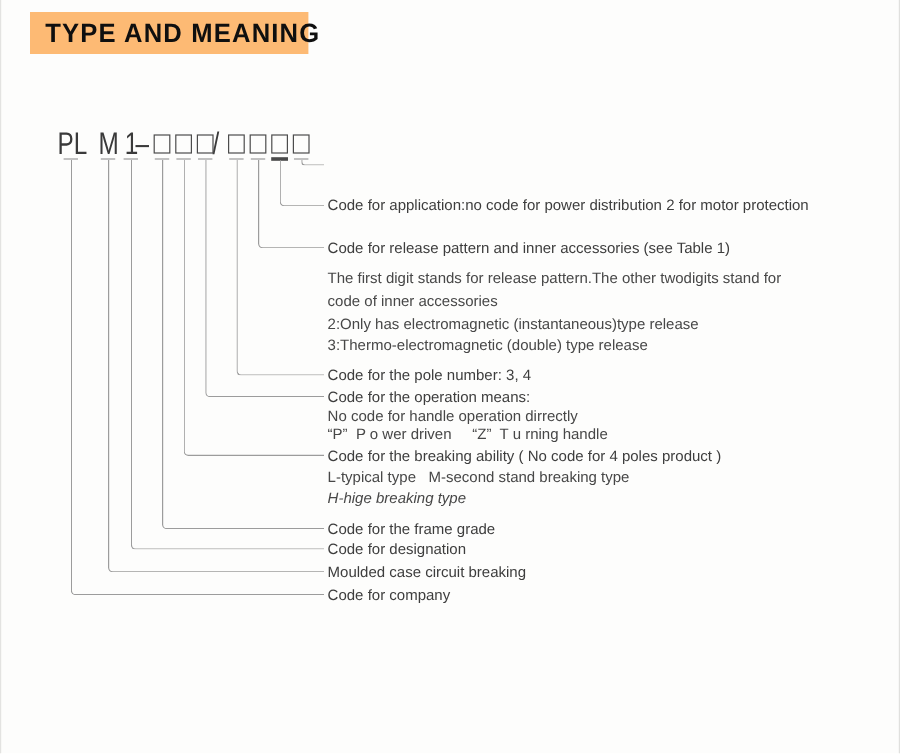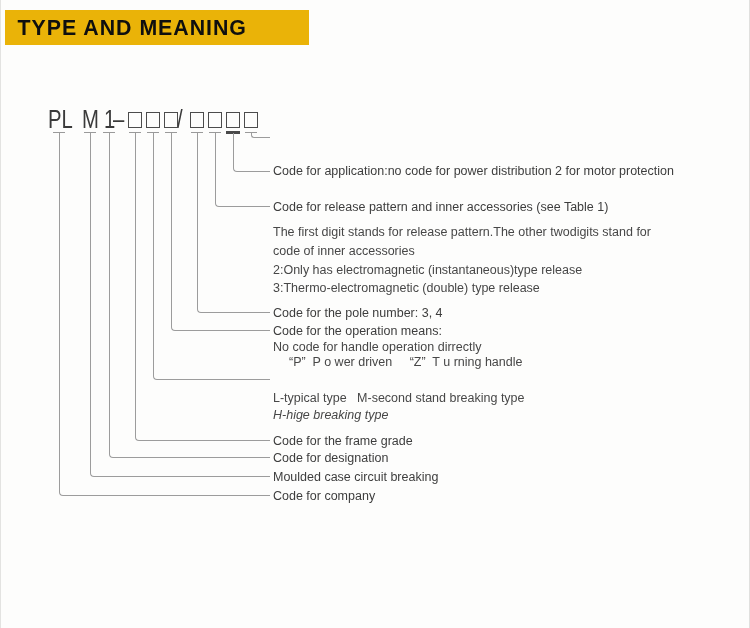--- a/index.html
+++ b/index.html
@@ -4,22 +4,22 @@
 <style>
   html,body{margin:0;padding:0;background:#ffffff;}
   #page{
     position:relative;width:750px;height:628px;overflow:hidden;
     background:#fdfdfc;
     border-left:1px solid #e3e3e1;border-right:1px solid #e0e0de;
     box-sizing:border-box;
     font-family:"Liberation Sans","DejaVu Sans",sans-serif;
   }
   #title-bar{
-    position:absolute;left:4px;top:10px;width:304px;height:35px;
-    background:#eab308;
+    position:absolute;left:24px;top:10px;width:232px;height:35px;
+    background:#fdba74;
   }
   #title-bar .t{
     display:block;font-size:22px;font-weight:bold;color:#0f0f0f;
     line-height:35px;padding-left:13px;letter-spacing:1px;
     transform:scaleX(.97);transform-origin:0 50%;white-space:pre;
   }
   .codechar{
     position:absolute;top:107px;height:24px;font-size:26px;line-height:24px;
     color:#3a3a3a;transform:scaleX(.78);transform-origin:0 50%;white-space:pre;
   }
@@ -86,21 +86,22 @@
 
   <div class="label" style="top:164px;">Code for application:no code for power distribution 2 for motor protection</div>
   <div class="label" style="top:200px;">Code for release pattern and inner accessories (see Table 1)</div>
   <div class="label note" style="top:225px;">The first digit stands for release pattern.The other twodigits stand for</div>
   <div class="label note" style="top:244px;">code of inner accessories</div>
   <div class="label note" style="top:263px;">2:Only has electromagnetic (instantaneous)type release</div>
   <div class="label note" style="top:281px;">3:Thermo-electromagnetic (double) type release</div>
   <div class="label" style="top:306px;">Code for the pole number: 3, 4</div>
   <div class="label" style="top:324px;">Code for the operation means:</div>
   <div class="label note" style="top:340px;">No code for handle operation dirrectly</div>
-  <div class="label note" style="top:355px;margin-left:16px;">“P”  P o wer driven     “Z”  T u rning handle</div>
+  <div class="label note" style="top:355px;">“P”  P o wer driven     “Z”  T u rning handle</div>
+  <div class="label" style="top:373px;">Code for the breaking ability ( No code for 4 poles product )</div>
   <div class="label note" style="top:391px;">L-typical type   M-second stand breaking type</div>
   <div class="label note" style="top:408px;font-style:italic;">H-hige breaking type</div>
   <div class="label" style="top:434px;">Code for the frame grade</div>
   <div class="label" style="top:451px;">Code for designation</div>
   <div class="label" style="top:470px;">Moulded case circuit breaking</div>
   <div class="label" style="top:489px;">Code for company</div>
 
 </div>
 
 </body></html>

